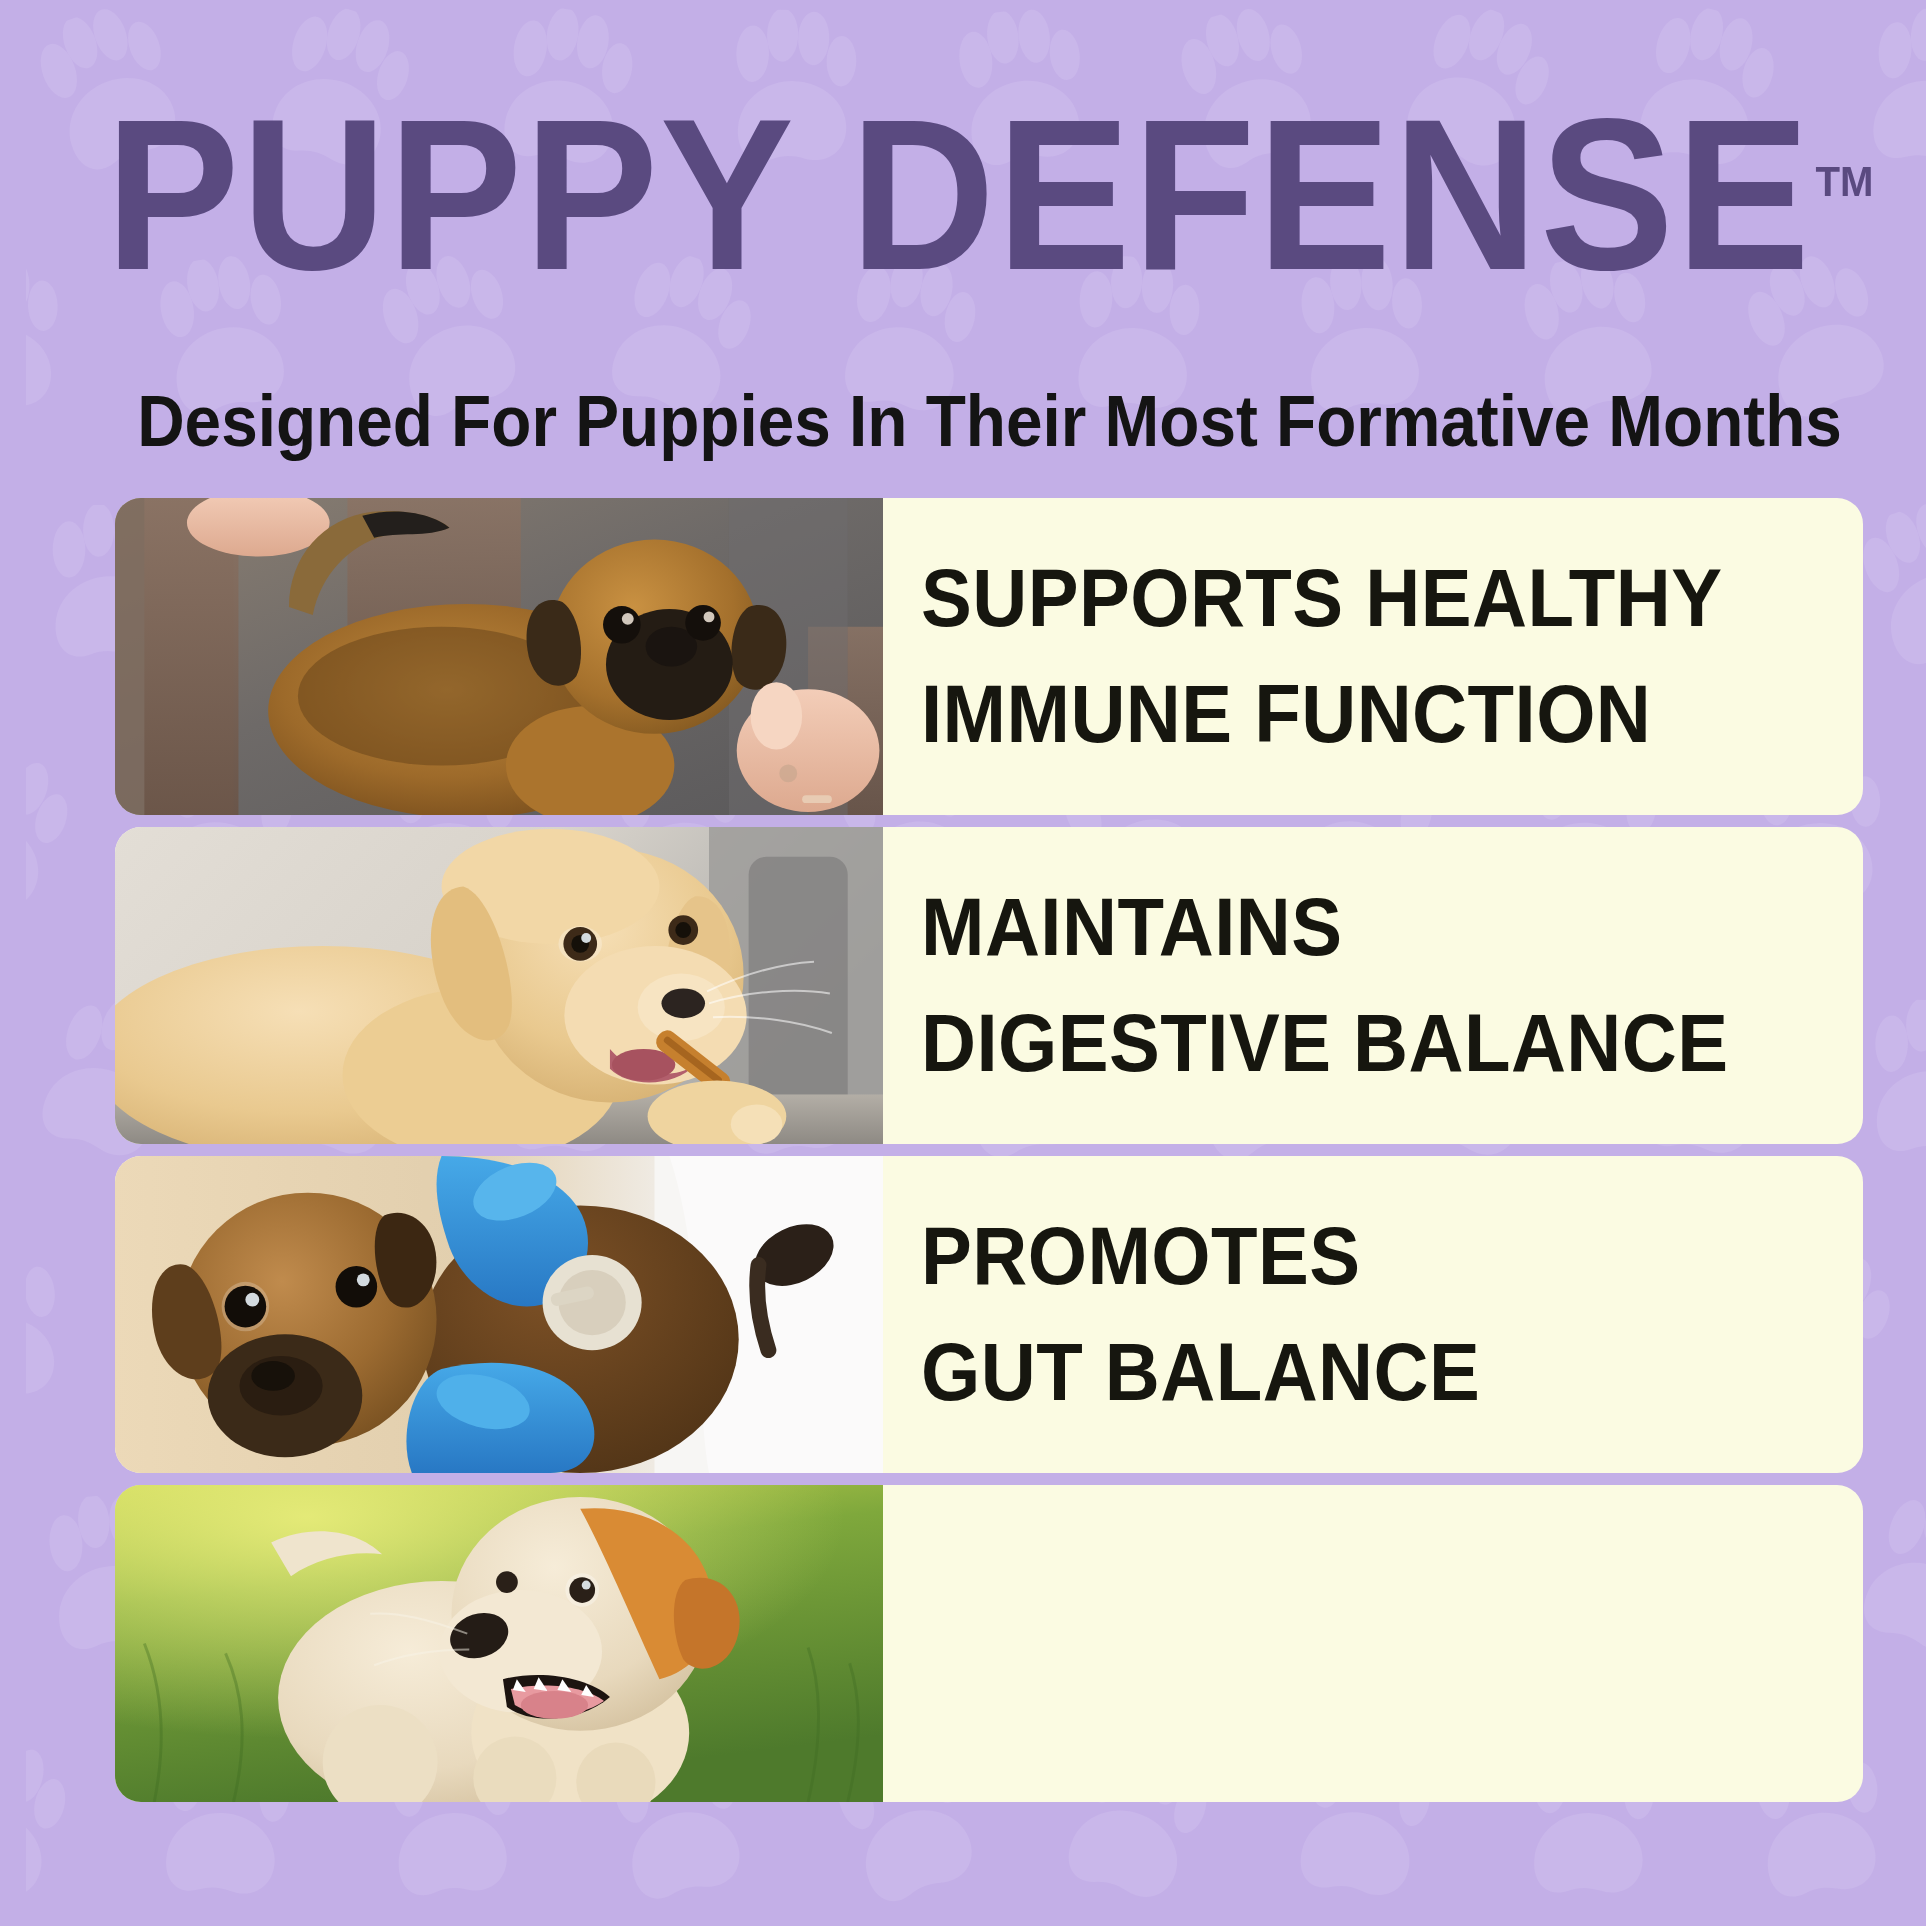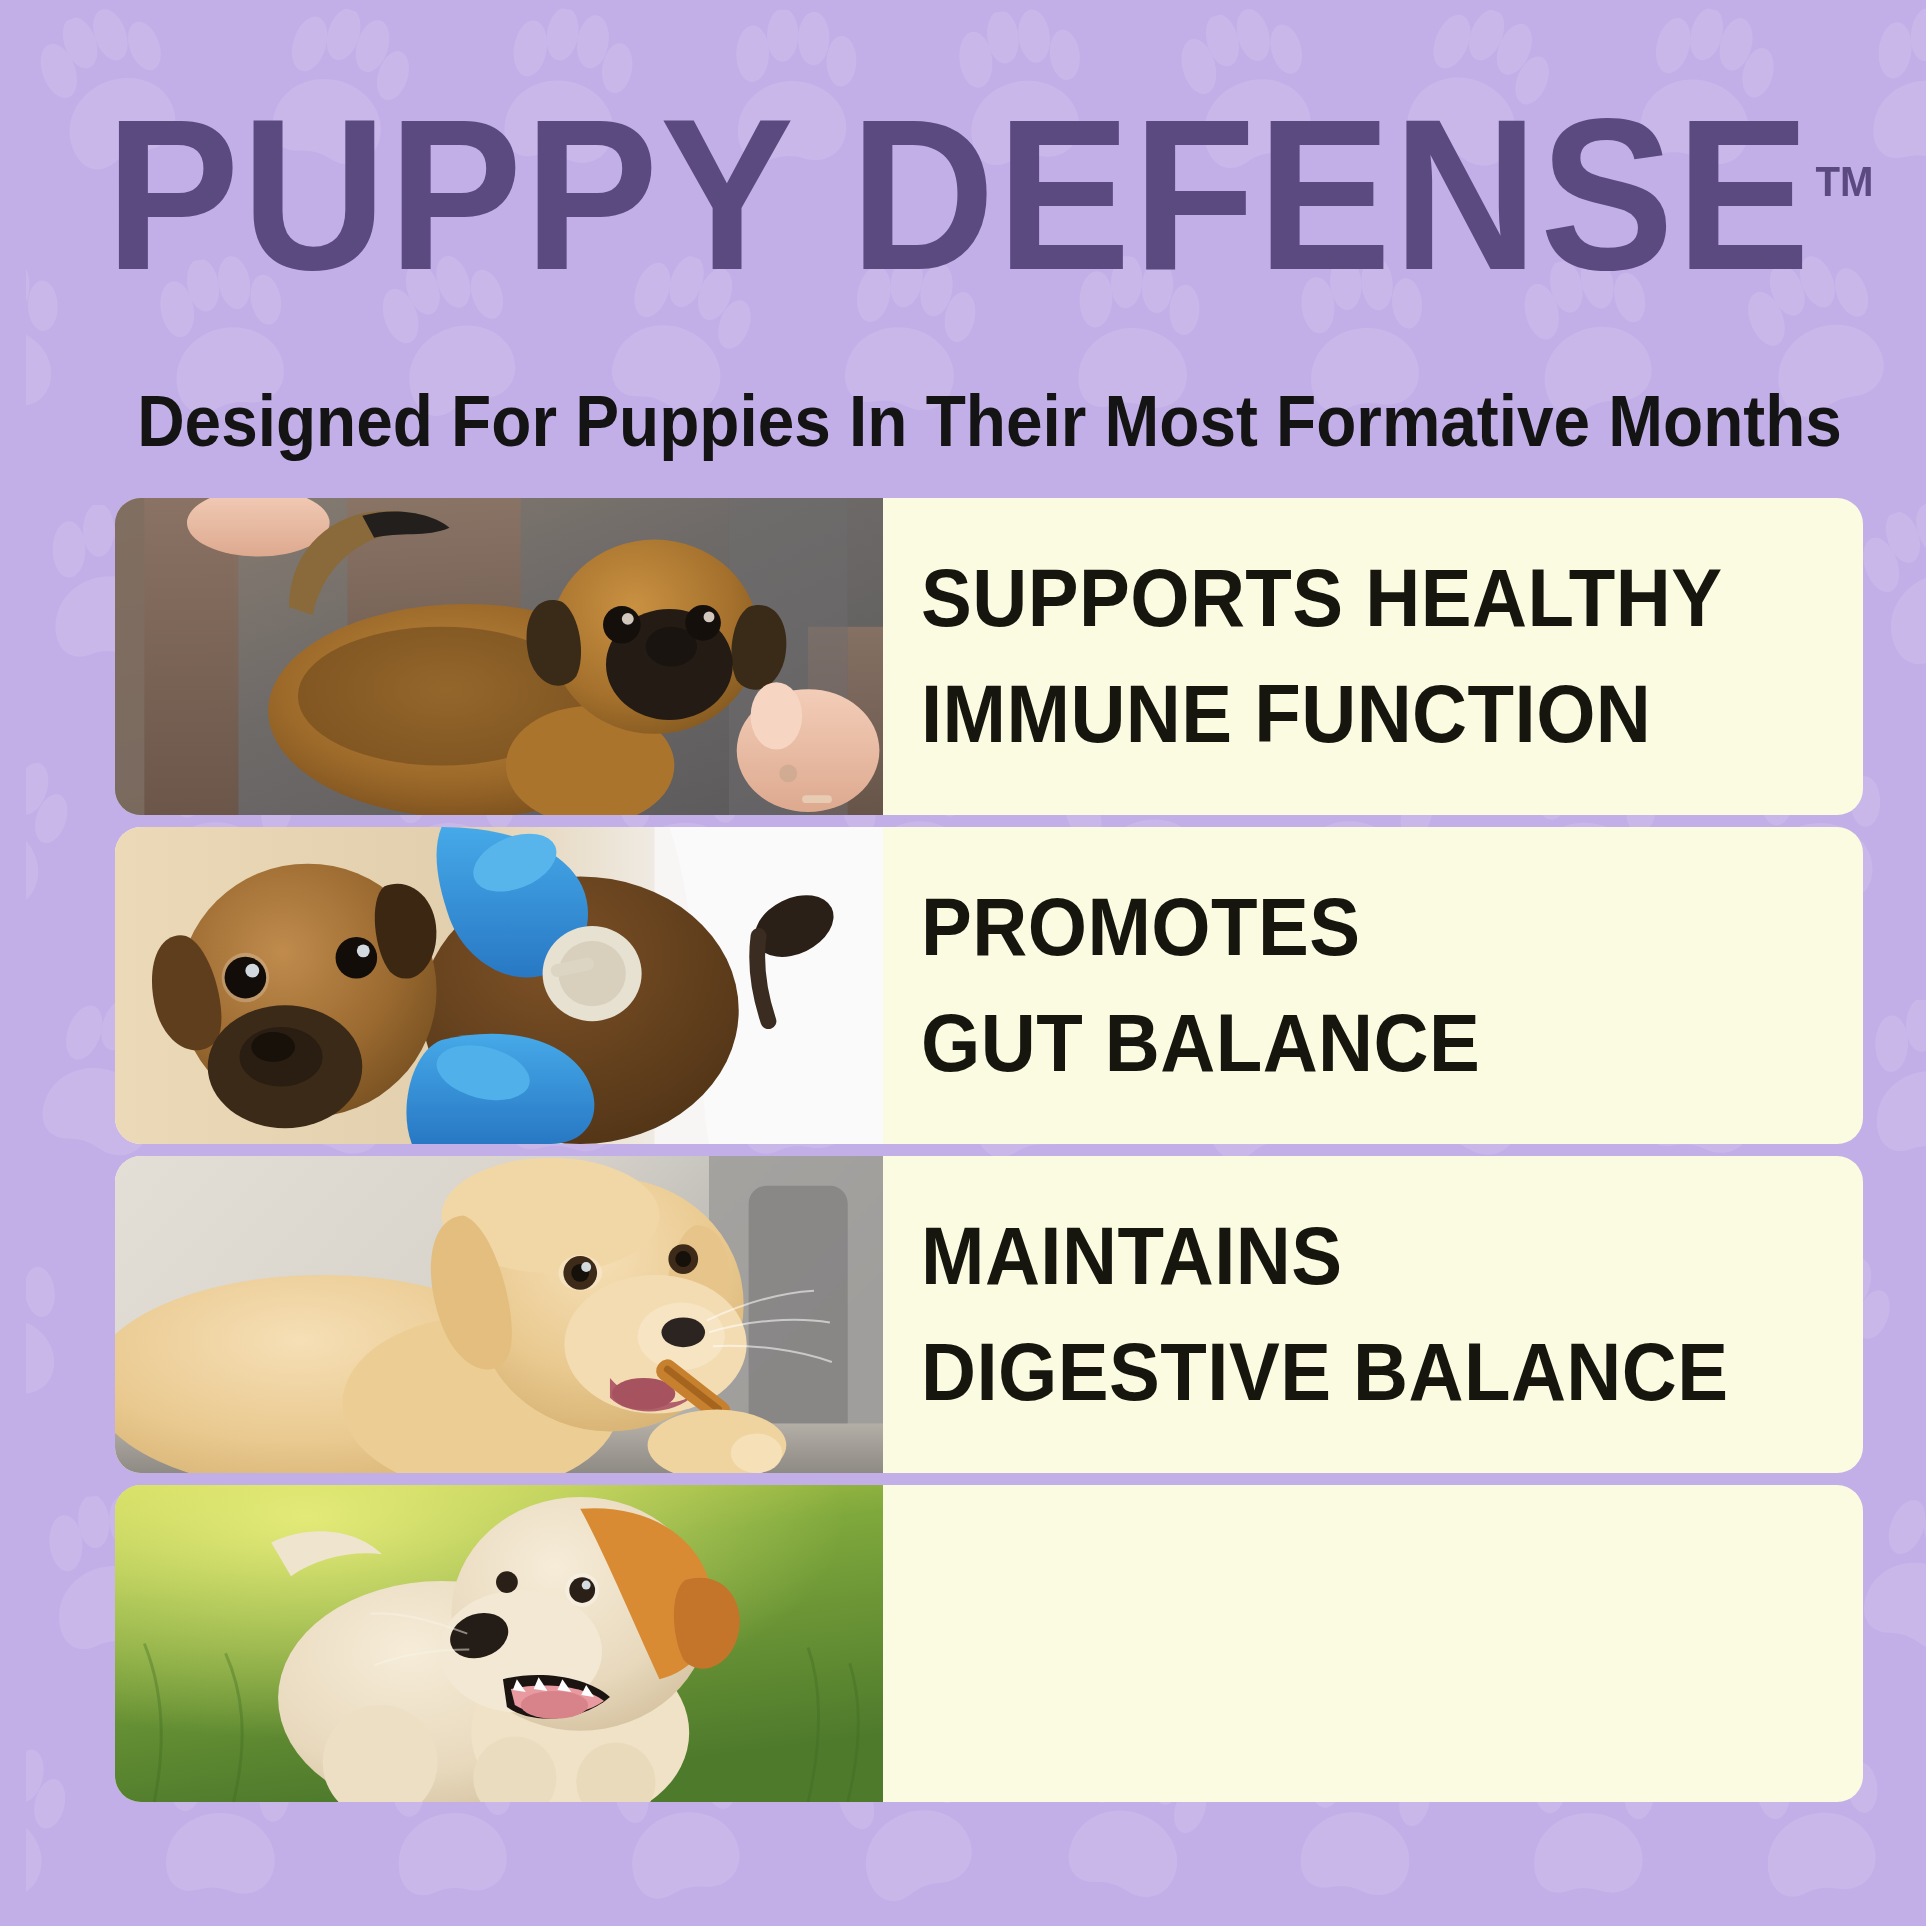--- a/index.html
+++ b/index.html
@@ -876,20 +876,88 @@
       <div class="card-text">
         <div class="line">SUPPORTS HEALTHY</div>
         <div class="line">IMMUNE FUNCTION</div>
       </div>
     </div>
 
     <div class="feature-card">
       <div class="card-photo">
         <svg viewBox="0 0 776 320" preserveAspectRatio="xMidYMid slice" aria-hidden="true">
           <defs>
+            <linearGradient id="p3bg" x1="0" y1="0" x2="1" y2="0.4">
+              <stop offset="0" stop-color="#e3ded6"></stop>
+                <stop offset="0.5" stop-color="#d9d4cc"></stop>
+                <stop offset="1" stop-color="#a9a9a7"></stop>
+            </linearGradient>
+            <linearGradient id="p3floor" x1="0" y1="0" x2="0" y2="1">
+              <stop offset="0" stop-color="#b3aea6"></stop>
+                <stop offset="1" stop-color="#8e8a84"></stop>
+            </linearGradient>
+            <radialGradient id="p3fur" cx="0.45" cy="0.3" r="0.85">
+              <stop offset="0" stop-color="#f6dfb6"></stop>
+                <stop offset="0.55" stop-color="#e9c98f"></stop>
+                <stop offset="1" stop-color="#cfa868"></stop>
+            </radialGradient>
+          </defs>
+          <rect width="776" height="320" fill="url(#p3bg)"></rect>
+          <rect x="600" y="0" width="176" height="320" fill="#9d9c9a" opacity="0.85"></rect>
+          <rect x="640" y="30" width="100" height="260" rx="18" fill="#7f7e7e" opacity="0.7"></rect>
+          <rect x="0" y="270" width="776" height="50" fill="url(#p3floor)"></rect>
+
+          <ellipse cx="210" cy="230" rx="235" ry="110" fill="url(#p3fur)"></ellipse>
+
+          <ellipse cx="370" cy="250" rx="140" ry="88" fill="#eccd93"></ellipse>
+
+          <ellipse cx="500" cy="150" rx="135" ry="128" fill="url(#p3fur)"></ellipse>
+
+          <ellipse cx="440" cy="60" rx="110" ry="58" fill="#f2d7a6"></ellipse>
+
+          <path d="M352 60 C318 62 310 116 330 170 C348 218 386 228 398 200 C410 168 384 70 352 60 Z" fill="#e3be7e"></path>
+          <path d="M586 70 C618 68 630 118 614 168 C600 208 568 218 558 192 C548 160 560 80 586 70 Z" fill="#e6c48a"></path>
+
+          <ellipse cx="546" cy="190" rx="92" ry="70" fill="#f4dcb2"></ellipse>
+          <ellipse cx="572" cy="182" rx="44" ry="34" fill="#f7e4c2"></ellipse>
+          <ellipse cx="574" cy="178" rx="22" ry="15" fill="#2c2420"></ellipse>
+
+          <ellipse cx="470" cy="118" rx="22" ry="18" fill="#ffffff" opacity="0.25"></ellipse>
+          <circle cx="470" cy="118" r="17" fill="#3d2a18"></circle>
+          <circle cx="470" cy="118" r="9" fill="#151009"></circle>
+          <circle cx="476" cy="112" r="5" fill="#e5f0f5" opacity="0.9"></circle>
+          <circle cx="574" cy="104" r="15" fill="#3d2a18"></circle>
+          <circle cx="574" cy="104" r="8" fill="#151009"></circle>
+
+          <path d="M500 224 C520 248 560 258 586 240 C566 262 520 264 500 244 Z" fill="#b25f6c"></path>
+          <ellipse cx="534" cy="240" rx="32" ry="16" fill="#a7525f"></ellipse>
+
+          <rect x="540" y="226" width="88" height="22" rx="10" transform="rotate(38 584 237)" fill="#c6802e"></rect>
+          <rect x="548" y="232" width="72" height="7" rx="3" transform="rotate(38 584 235)" fill="#a6651f"></rect>
+
+          <ellipse cx="608" cy="292" rx="70" ry="36" fill="#efd49f"></ellipse>
+          <ellipse cx="648" cy="300" rx="26" ry="20" fill="#f5e0b7"></ellipse>
+
+          <g stroke="#ffffff" stroke-width="2" opacity="0.55" fill="none">
+            <path d="M600 178 C640 166 686 162 722 168"></path>
+            <path d="M604 192 C648 190 692 196 724 208"></path>
+            <path d="M598 166 C636 148 672 138 706 136"></path>
+          </g>
+        </svg>
+      </div>
+      <div class="card-text">
+        <div class="line">MAINTAINS</div>
+        <div class="line">DIGESTIVE BALANCE</div>
+      </div>
+    </div>
+
+    <div class="feature-card">
+      <div class="card-photo">
+        <svg viewBox="0 0 776 320" preserveAspectRatio="xMidYMid slice" aria-hidden="true">
+          <defs>
             <linearGradient id="p2bg" x1="0" y1="0" x2="1" y2="0">
               <stop offset="0" stop-color="#ecd9b8"></stop>
                 <stop offset="0.45" stop-color="#e2cfae"></stop>
                 <stop offset="0.7" stop-color="#efeae2"></stop>
                 <stop offset="1" stop-color="#f6f5f3"></stop>
             </linearGradient>
             <radialGradient id="p2head" cx="0.4" cy="0.35" r="0.78">
               <stop offset="0" stop-color="#c08b4d"></stop>
                 <stop offset="0.55" stop-color="#9c6b31"></stop>
                 <stop offset="1" stop-color="#6f4a1d"></stop>
@@ -935,88 +1003,20 @@
           <path d="M330 215 C392 200 452 212 476 252 C496 288 478 320 440 320 L300 320 C286 284 300 226 330 215 Z" fill="url(#p2glove)"></path>
           <ellipse cx="372" cy="248" rx="48" ry="26" transform="rotate(14 372 248)" fill="#4fb0ea"></ellipse>
 
           <ellipse cx="686" cy="100" rx="42" ry="28" transform="rotate(-26 686 100)" fill="#2b2018"></ellipse>
           <path d="M650 110 C646 140 652 172 660 196" stroke="#3a2c20" stroke-width="16" fill="none" stroke-linecap="round"></path>
         </svg>
       </div>
       <div class="card-text">
         <div class="line">PROMOTES</div>
         <div class="line">GUT BALANCE</div>
-      </div>
-    </div>
-
-    <div class="feature-card">
-      <div class="card-photo">
-        <svg viewBox="0 0 776 320" preserveAspectRatio="xMidYMid slice" aria-hidden="true">
-          <defs>
-            <linearGradient id="p3bg" x1="0" y1="0" x2="1" y2="0.4">
-              <stop offset="0" stop-color="#e3ded6"></stop>
-                <stop offset="0.5" stop-color="#d9d4cc"></stop>
-                <stop offset="1" stop-color="#a9a9a7"></stop>
-            </linearGradient>
-            <linearGradient id="p3floor" x1="0" y1="0" x2="0" y2="1">
-              <stop offset="0" stop-color="#b3aea6"></stop>
-                <stop offset="1" stop-color="#8e8a84"></stop>
-            </linearGradient>
-            <radialGradient id="p3fur" cx="0.45" cy="0.3" r="0.85">
-              <stop offset="0" stop-color="#f6dfb6"></stop>
-                <stop offset="0.55" stop-color="#e9c98f"></stop>
-                <stop offset="1" stop-color="#cfa868"></stop>
-            </radialGradient>
-          </defs>
-          <rect width="776" height="320" fill="url(#p3bg)"></rect>
-          <rect x="600" y="0" width="176" height="320" fill="#9d9c9a" opacity="0.85"></rect>
-          <rect x="640" y="30" width="100" height="260" rx="18" fill="#7f7e7e" opacity="0.7"></rect>
-          <rect x="0" y="270" width="776" height="50" fill="url(#p3floor)"></rect>
-
-          <ellipse cx="210" cy="230" rx="235" ry="110" fill="url(#p3fur)"></ellipse>
-
-          <ellipse cx="370" cy="250" rx="140" ry="88" fill="#eccd93"></ellipse>
-
-          <ellipse cx="500" cy="150" rx="135" ry="128" fill="url(#p3fur)"></ellipse>
-
-          <ellipse cx="440" cy="60" rx="110" ry="58" fill="#f2d7a6"></ellipse>
-
-          <path d="M352 60 C318 62 310 116 330 170 C348 218 386 228 398 200 C410 168 384 70 352 60 Z" fill="#e3be7e"></path>
-          <path d="M586 70 C618 68 630 118 614 168 C600 208 568 218 558 192 C548 160 560 80 586 70 Z" fill="#e6c48a"></path>
-
-          <ellipse cx="546" cy="190" rx="92" ry="70" fill="#f4dcb2"></ellipse>
-          <ellipse cx="572" cy="182" rx="44" ry="34" fill="#f7e4c2"></ellipse>
-          <ellipse cx="574" cy="178" rx="22" ry="15" fill="#2c2420"></ellipse>
-
-          <ellipse cx="470" cy="118" rx="22" ry="18" fill="#ffffff" opacity="0.25"></ellipse>
-          <circle cx="470" cy="118" r="17" fill="#3d2a18"></circle>
-          <circle cx="470" cy="118" r="9" fill="#151009"></circle>
-          <circle cx="476" cy="112" r="5" fill="#e5f0f5" opacity="0.9"></circle>
-          <circle cx="574" cy="104" r="15" fill="#3d2a18"></circle>
-          <circle cx="574" cy="104" r="8" fill="#151009"></circle>
-
-          <path d="M500 224 C520 248 560 258 586 240 C566 262 520 264 500 244 Z" fill="#b25f6c"></path>
-          <ellipse cx="534" cy="240" rx="32" ry="16" fill="#a7525f"></ellipse>
-
-          <rect x="540" y="226" width="88" height="22" rx="10" transform="rotate(38 584 237)" fill="#c6802e"></rect>
-          <rect x="548" y="232" width="72" height="7" rx="3" transform="rotate(38 584 235)" fill="#a6651f"></rect>
-
-          <ellipse cx="608" cy="292" rx="70" ry="36" fill="#efd49f"></ellipse>
-          <ellipse cx="648" cy="300" rx="26" ry="20" fill="#f5e0b7"></ellipse>
-
-          <g stroke="#ffffff" stroke-width="2" opacity="0.55" fill="none">
-            <path d="M600 178 C640 166 686 162 722 168"></path>
-            <path d="M604 192 C648 190 692 196 724 208"></path>
-            <path d="M598 166 C636 148 672 138 706 136"></path>
-          </g>
-        </svg>
-      </div>
-      <div class="card-text">
-        <div class="line">MAINTAINS</div>
-        <div class="line">DIGESTIVE BALANCE</div>
       </div>
     </div>
 
     <div class="feature-card">
       <div class="card-photo">
         <svg viewBox="0 0 776 320" preserveAspectRatio="xMidYMid slice" aria-hidden="true">
           <defs>
             <linearGradient id="p4bg" x1="0" y1="0" x2="0.3" y2="1">
               <stop offset="0" stop-color="#c5d24f"></stop>
                 <stop offset="0.35" stop-color="#7fa83c"></stop>

